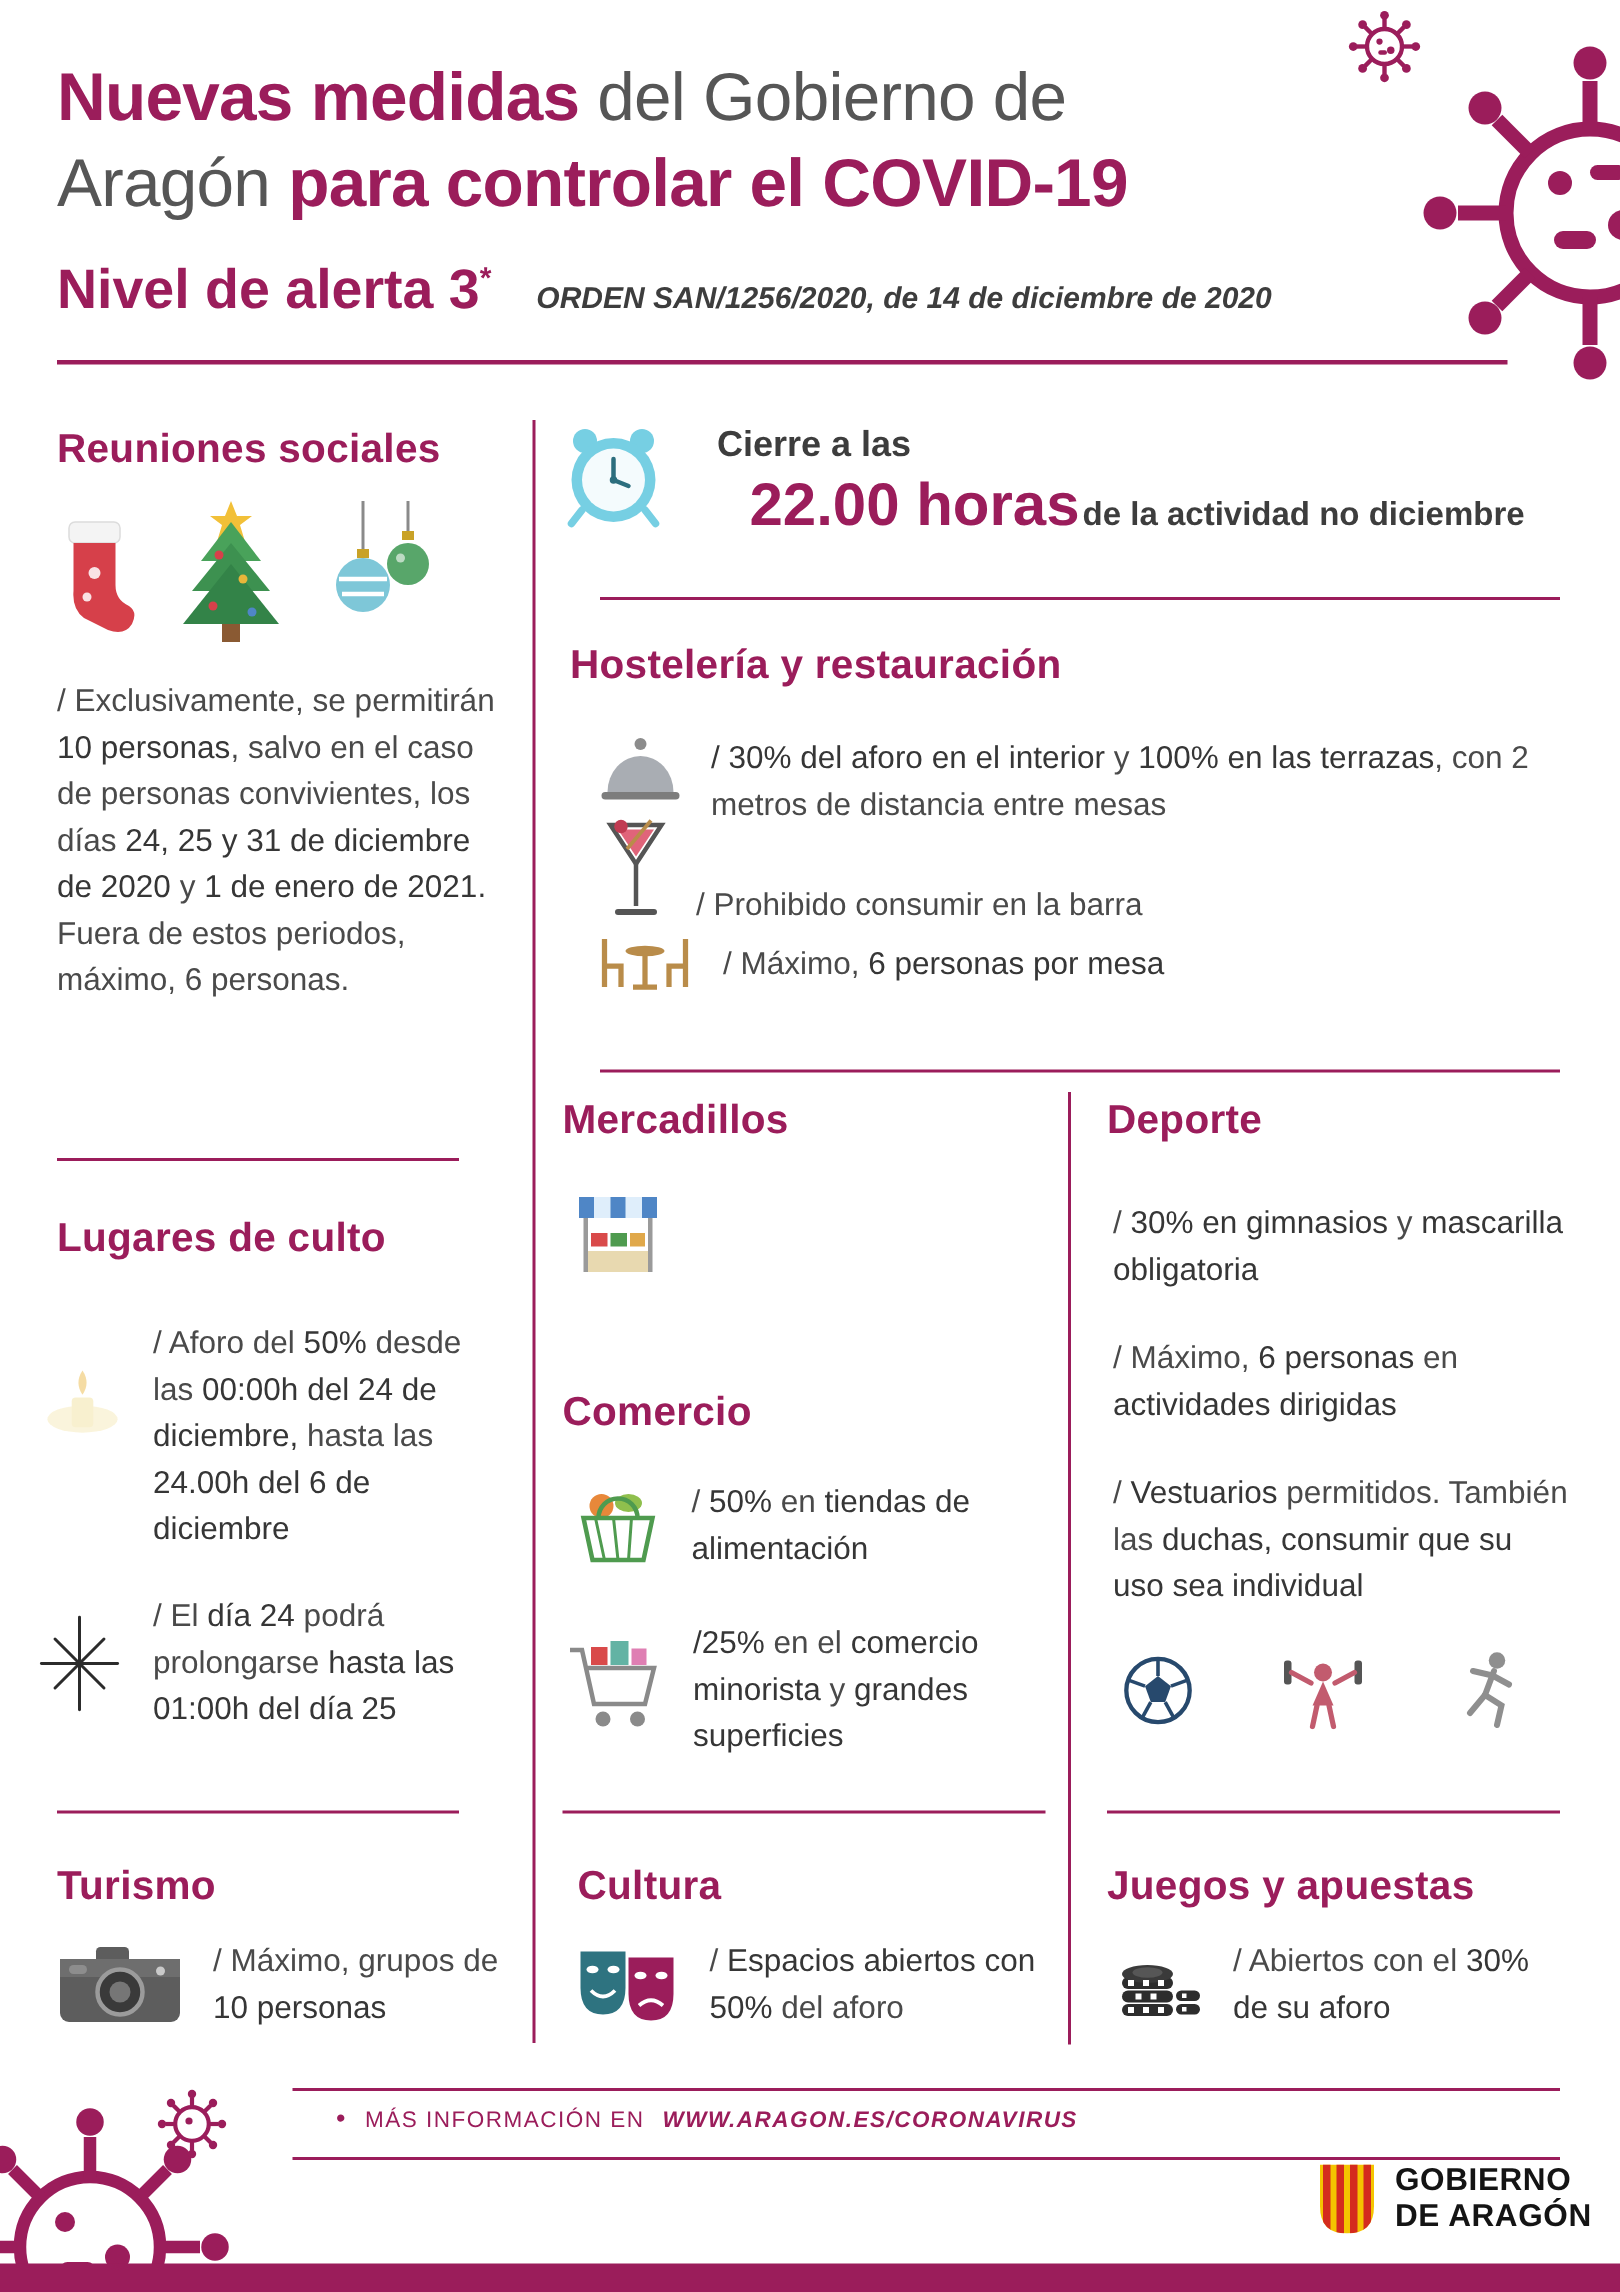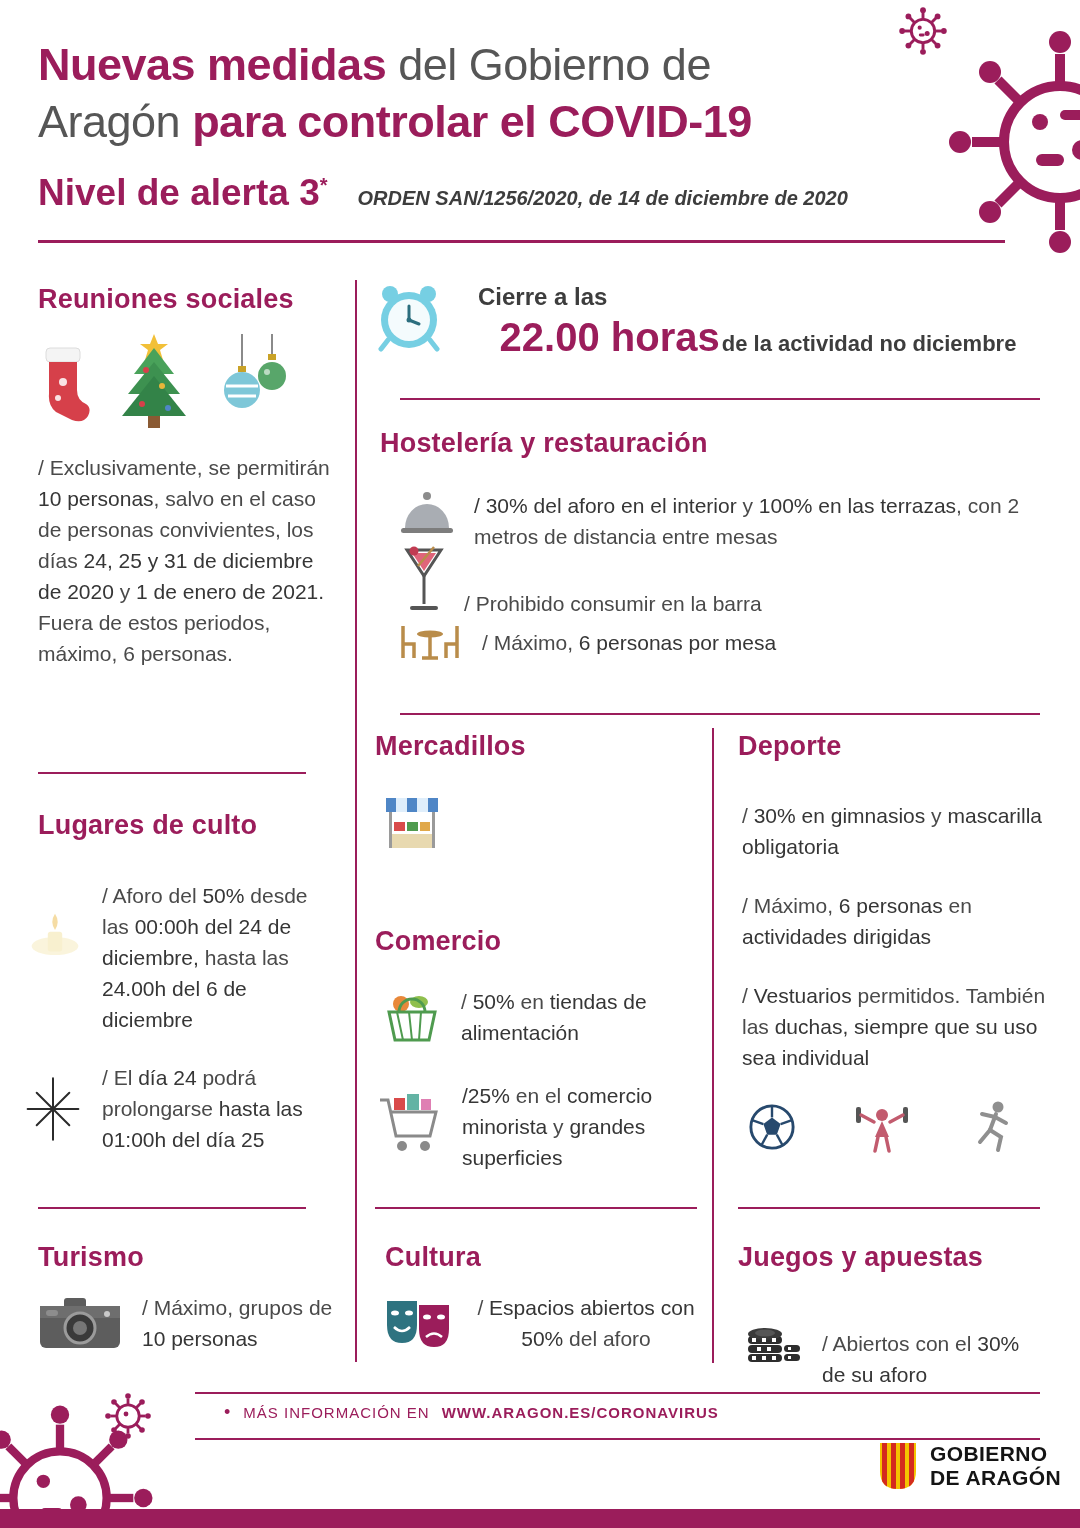--- a/index.html
+++ b/index.html
@@ -32,21 +32,21 @@
   .cierre-rest { font-size:22px; font-weight:700; color:#3d3d3d; }
 
   .item-row { display:flex; gap:20px; align-items:flex-start; }
   .item-row.center { align-items:center; }
   .icon-box { flex:0 0 auto; }
 
   .xmas-row { display:flex; align-items:flex-end; gap:18px; }
 
   .footer-info { display:flex; align-items:baseline; gap:12px; font-size:15px; letter-spacing:1px; color:#9b1d5b; }
   .footer-info .bullet { font-size:18px; }
-  .footer-info .link { font-weight:700; }
+  .footer-info .link { font-weight:700;font-style:italic; }
   .logo { display:flex; align-items:center; gap:12px; }
   .logo-text { font-size:21px; font-weight:800; color:#141414; line-height:24px; letter-spacing:0.4px; }
   .bottom-bar { position:absolute; left:0; top:1509px; width:1080px; height:19px; background:#9b1d5b; z-index:5; }
   svg { display:block; }
 </style>
 </head>
 <body>
 
 <div class="page">
 
@@ -318,21 +318,21 @@
           <circle cx="47" cy="54" r="5" fill="#8a8a8a"></circle>
       </svg>
     </span>
     <span class="body-text" style="width:244px;"><span class="seg-bold">/25%</span><span> en el </span><span class="seg-bold">comercio minorista</span><span> y </span><span class="seg-bold">grandes superficies</span></span>
   </div>
 
   <div class="abs sec-title" style="left:738px; top:731px;">Deporte</div>
 
   <div class="abs body-text" style="left:742px; top:800px; width:300px;"><span>/ </span><span class="seg-bold">30% en gimnasios</span><span> y </span><span class="seg-bold">mascarilla obligatoria</span></div>
   <div class="abs body-text" style="left:742px; top:890px; width:300px;"><span>/ Máximo, </span><span class="seg-bold">6 personas</span><span> en </span><span class="seg-bold">actividades dirigidas</span></div>
-  <div class="abs body-text" style="left:742px; top:980px; width:305px;"><span>/ </span><span class="seg-bold">Vestuarios</span><span> permitidos. También las </span><span class="seg-bold">duchas, siempre que su uso sea individual</span></div>
+  <div class="abs body-text" style="left:742px; top:980px; width:305px;"><span>/ </span><span class="seg-bold">Vestuarios</span><span> permitidos. También las </span><span class="seg-bold">duchas, consumir que su uso sea individual</span></div>
 
   <div class="abs" style="left:748px; top:1100px; display:flex; gap:58px; align-items:center;">
     <span>
       <svg viewBox="0 0 50 50" width="48" height="48">
         <circle cx="25" cy="25" r="22" fill="#ffffff" stroke="#27496d" stroke-width="3"></circle>
         <polygon points="25,15 34,22 30,33 20,33 16,22" fill="#27496d"></polygon>
         <g stroke="#27496d" stroke-width="2.5">
             <line x1="25" y1="15" x2="25" y2="4"></line>
             <line x1="34" y1="22" x2="45" y2="18"></line>
             <line x1="30" y1="33" x2="36" y2="44"></line>
@@ -363,21 +363,21 @@
           <path d="M22 30 L12 42"></path>
       </svg>
     </span>
   </div>
 
   <div class="hr" style="left:375px; top:1207px; width:322px;"></div>
   <div class="hr" style="left:738px; top:1207px; width:302px;"></div>
 
   <div class="abs sec-title" style="left:385px; top:1242px;">Cultura</div>
 
-  <div class="abs item-row center" style="left:383px; top:1292px; width:320px;text-align:center;">
+  <div class="abs item-row center" style="left:383px; top:1292px; width:320px;">
     <span class="icon-box">
       <svg viewBox="0 0 70 52" width="70" height="52">
         <path d="M4 4 H34 V28 Q34 46 19 46 Q4 46 4 28 Z" fill="#2e7380"></path>
         <ellipse cx="12" cy="16" rx="4" ry="2.5" fill="#ffffff"></ellipse>
           <ellipse cx="26" cy="16" rx="4" ry="2.5" fill="#ffffff"></ellipse>
         <path d="M11 30 q8 8 16 0" stroke="#ffffff" stroke-width="2.5" fill="none"></path>
         <path d="M36 8 H66 V32 Q66 50 51 50 Q36 50 36 32 Z" fill="#9b1d5b"></path>
         <ellipse cx="44" cy="20" rx="4" ry="2.5" fill="#ffffff"></ellipse>
           <ellipse cx="58" cy="20" rx="4" ry="2.5" fill="#ffffff"></ellipse>
         <path d="M43 40 q8 -7 16 0" stroke="#ffffff" stroke-width="2.5" fill="none"></path>
@@ -407,21 +407,21 @@
             <rect x="6" y="24" width="4" height="4"></rect>
             <rect x="16" y="24" width="4" height="4"></rect>
             <rect x="26" y="24" width="4" height="4"></rect>
           </g>
         <rect x="38" y="31" width="16" height="7" rx="3.5" fill="#2d2d2d"></rect>
         <rect x="38" y="40" width="16" height="7" rx="3.5" fill="#2d2d2d"></rect>
         <rect x="42" y="33" width="3" height="3" fill="#ffffff"></rect>
           <rect x="42" y="42" width="3" height="3" fill="#ffffff"></rect>
       </svg>
     </span>
-    <span class="body-text" style="width:216px;margin-top:36px;"><span>/ Abiertos con el </span><span class="seg-bold">30% de su aforo</span></span>
+    <span class="body-text" style="width:216px;"><span>/ Abiertos con el </span><span class="seg-bold">30% de su aforo</span></span>
   </div>
 
   <div class="hr" style="left:195px; top:1392px; width:845px;"></div>
   <div class="abs footer-info" style="left:224px; top:1402px;">
     <span class="bullet">•</span>
     <span>MÁS INFORMACIÓN EN</span>
     <span class="link">WWW.ARAGON.ES/CORONAVIRUS</span>
   </div>
   <div class="hr" style="left:195px; top:1438px; width:845px;"></div>
 

